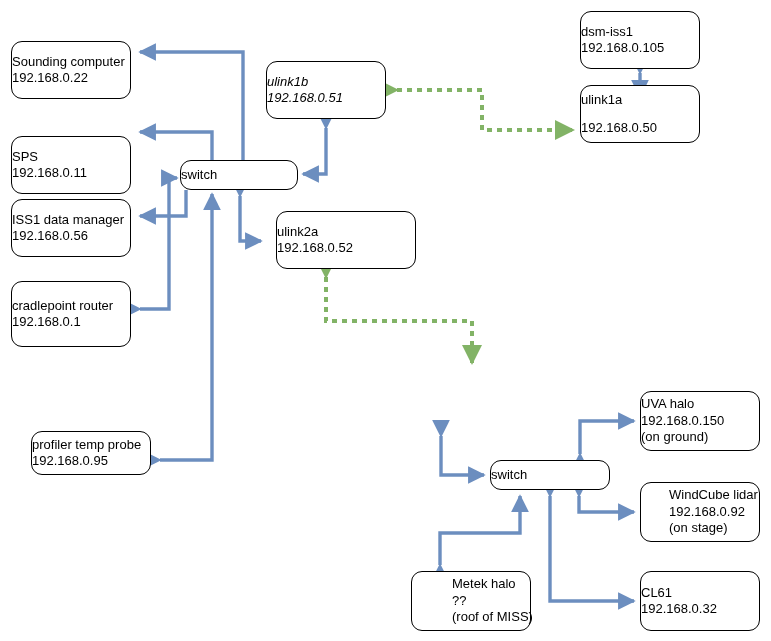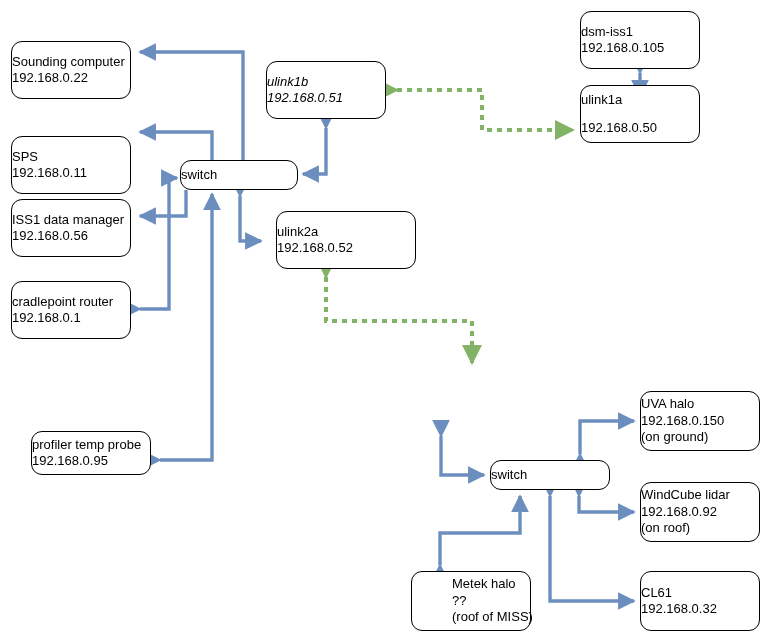--- a/index.html
+++ b/index.html
@@ -113,21 +113,21 @@
   <div class="node" style="left: 11px; top: 136px; width: 120px; height: 58px;">
     <span class="ln">SPS</span>
     <span class="ln">192.168.0.11</span>
   </div>
 
   <div class="node" style="left: 11px; top: 199px; width: 120px; height: 58px;">
     <span class="ln">ISS1 data manager</span>
     <span class="ln">192.168.0.56</span>
   </div>
 
-  <div class="node" style="left: 11px; top: 281px; width: 120px; height: 58px;">
+  <div class="node" style="left: 11px; top: 281px; width: 120px; height: 66px;">
     <span class="ln">cradlepoint router</span>
     <span class="ln">192.168.0.1</span>
   </div>
 
   <div class="node" style="left: 31px; top: 431px; width: 120px; height: 44px;">
     <span class="ln">profiler temp probe</span>
     <span class="ln">192.168.0.95</span>
   </div>
 
   <div class="node" style="left: 180px; top: 160px; width: 118px; height: 30px;">
@@ -158,24 +158,24 @@
   <div class="node" style="left: 490px; top: 460px; width: 120px; height: 30px;">
     <span class="ln">switch</span>
   </div>
 
   <div class="node" style="left: 640px; top: 391px; width: 120px; height: 60px;">
     <span class="ln">UVA halo</span>
     <span class="ln">192.168.0.150</span>
     <span class="ln">(on ground)</span>
   </div>
 
-  <div class="node" style="left: 640px; top: 482px; width: 120px; height: 60px;">
+  <div class="node" style="left: 640px; top: 482px; width: 120px; height: 60px; padding-left: 28px;">
     <span class="ln">WindCube lidar</span>
     <span class="ln">192.168.0.92</span>
-    <span class="ln">(on roof)</span>
+    <span class="ln">(on stage)</span>
   </div>
 
   <div class="node" style="left: 411px; top: 571px; width: 120px; height: 60px; padding-left: 40px;">
     <span class="ln">Metek halo</span>
     <span class="ln">??</span>
     <span class="ln">(roof of MISS)</span>
   </div>
 
   <div class="node" style="left: 640px; top: 571px; width: 120px; height: 60px;">
     <span class="ln">CL61</span>

